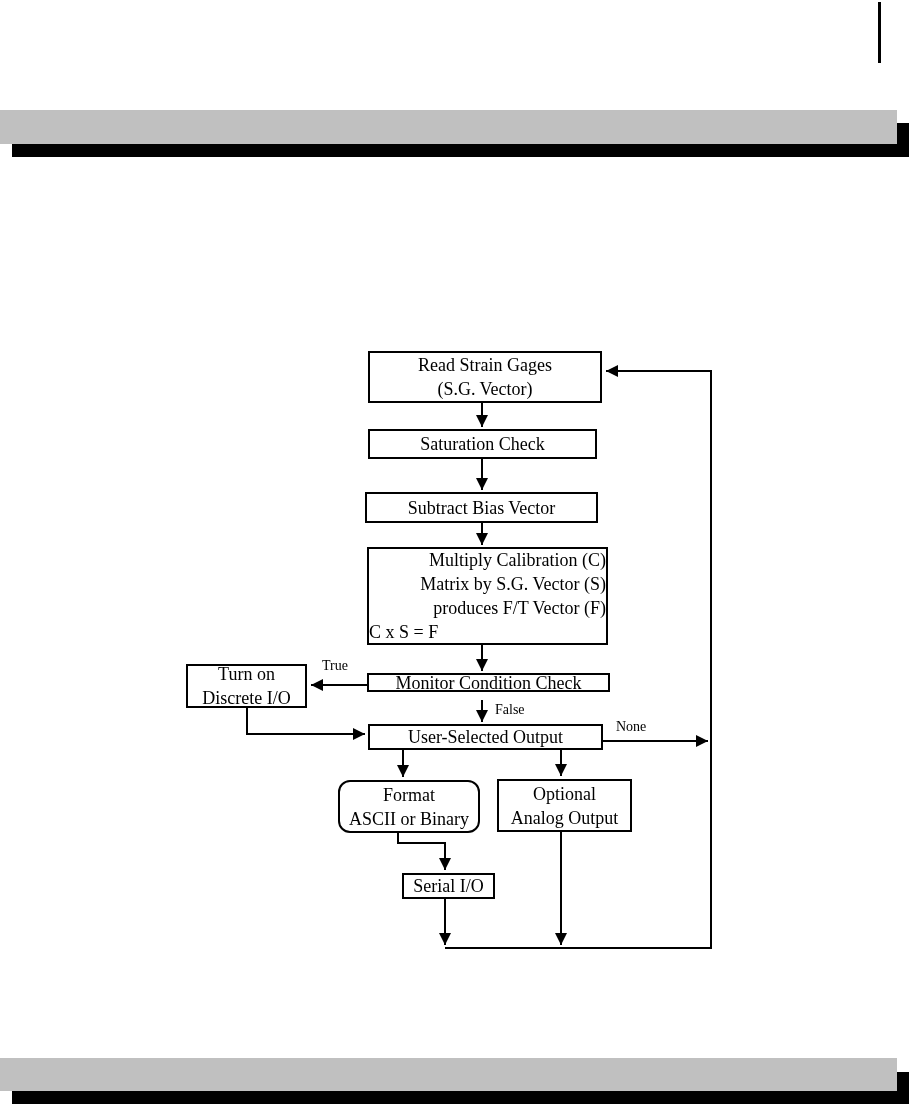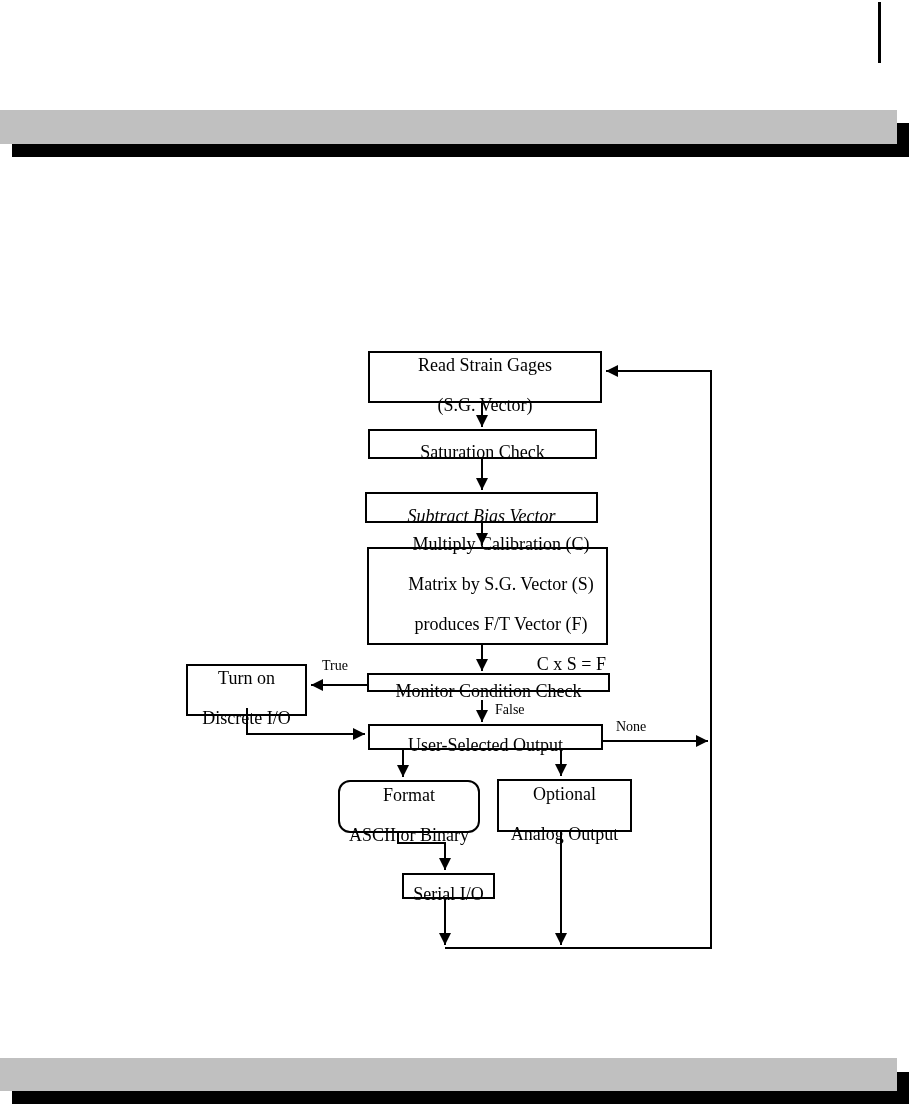--- a/index.html
+++ b/index.html
@@ -31,30 +31,30 @@
     background: #ffffff;
     display: flex;
     flex-direction: column;
     justify-content: center;
     text-align: center;
     font-size: 18px;
     line-height: 24px;
     z-index: 2;
     white-space: nowrap;
   }
-  .flow-node .ln { display: block; margin-top: 16px; }
-  #node-multiply .ln { text-align: center; padding-left: 27px; }
-  #node-multiply .ln.centered { text-align: right; padding-left: 12px; }
+  .flow-node .ln { display: block; }
+  #node-multiply .ln { text-align: right; padding-left: 27px; }
+  #node-multiply .ln.centered { text-align: left; padding-left: 0; }
 
   #node-read     { left: 368px; top: 351px; width: 234px; height: 52px; }
   #node-satcheck { left: 368px; top: 429px; width: 229px; height: 30px; }
-  #node-bias     { left: 365px; top: 492px; width: 233px; height: 31px; font-style: italic; }
+  #node-bias     { left: 365px; top: 492px; width: 233px; height: 31px; }
   #node-multiply { left: 367px; top: 547px; width: 241px; height: 98px; }
   #node-monitor  { left: 367px; top: 673px; width: 243px; height: 19px; }
-  #node-turnon   { left: 186px; top: 664px; width: 121px; height: 52px; }
+  #node-turnon   { left: 186px; top: 664px; width: 121px; height: 44px; }
   #node-userout  { left: 368px; top: 724px; width: 235px; height: 26px; }
   #node-format   { left: 338px; top: 780px; width: 142px; height: 53px; border-radius: 12px; }
   #node-analog   { left: 497px; top: 779px; width: 135px; height: 53px; }
   #node-serial   { left: 402px; top: 873px; width: 93px;  height: 26px; }
 
   .edge-label {
     position: absolute;
     font-size: 14px;
     line-height: 20px;
     z-index: 4;

